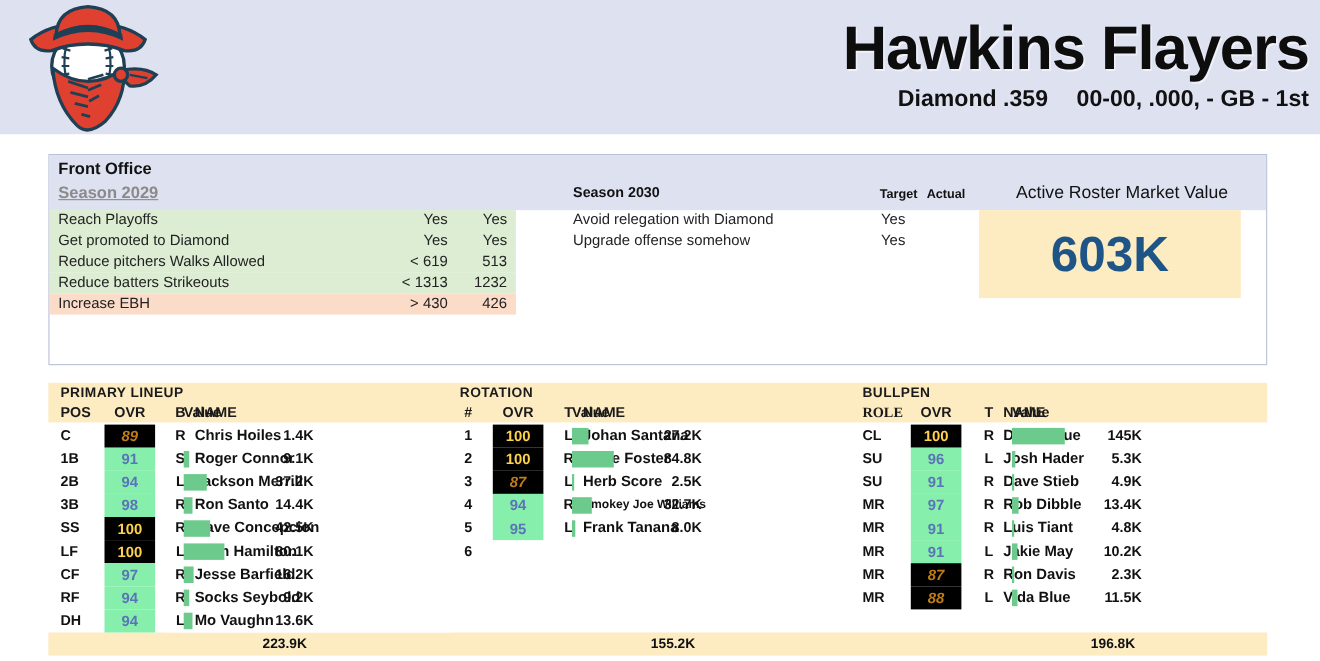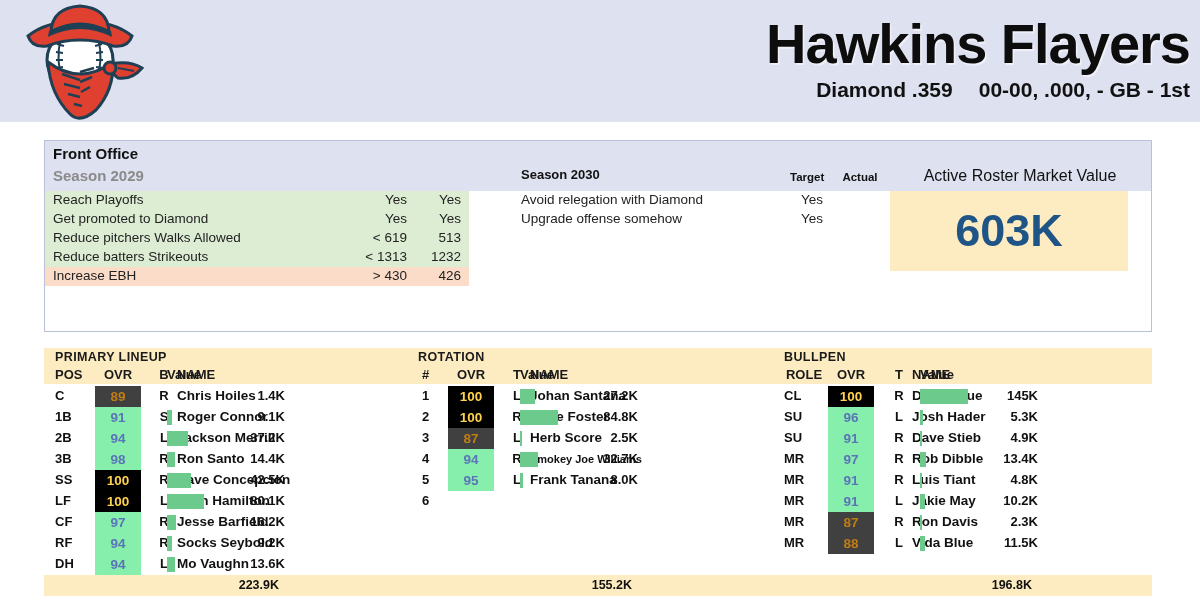--- a/index.html
+++ b/index.html
@@ -44,29 +44,29 @@
   #fo-head {
     position: absolute; left: 0; top: 0; width: 1106px; height: 50px;
     background: #dde1f0;
   }
   #fo-title {
     position: absolute; left: 8px; top: 4px;
     font-size: 15px; font-weight: 700; color: #111;
   }
   #fo-season-left {
     position: absolute; left: 8px; top: 26px;
-    font-size: 15px; font-weight: 700; color: #8a8a8a;
+    font-size: 15px; font-weight: 700; color: #8a8a8a; text-decoration: underline;
   }
   #fo-season-right {
     position: absolute; left: 476px; top: 26px;
     font-size: 13px; font-weight: 700; color: #111;
   }
   #fo-th-target {
     position: absolute; left: 745px; top: 30px; width: 44px;
-    font-size: 11.5px; font-weight: 700; color: #111; text-align: left;
+    font-size: 11.5px; font-weight: 700; color: #111; text-align: right;
   }
   #fo-th-actual {
     position: absolute; left: 793px; top: 30px; width: 44px;
     font-size: 11.5px; font-weight: 700; color: #111; text-align: center;
   }
   #fo-mv-title {
     position: absolute; left: 845px; top: 26px; width: 260px;
     font-size: 16px; font-weight: 400; color: #111; text-align: center;
   }
 
@@ -140,21 +140,21 @@
   }
   .cell-first {
     position: absolute; top: 2px; font-size: 13px; font-weight: 700; color: #111;
   }
   .ovr {
     position: absolute; top: 0px; width: 46px; height: 21px;
     font-size: 13.5px; font-weight: 700;
     display: flex; align-items: center; justify-content: center;
   }
   .ovr.lav   { background: #86efac; color: #5b74b8; }
-  .ovr.gold  { background: #404040; color: #c07d14; }
+  .ovr.gold  { background: #000000; color: #c07d14; font-style: italic; }
   .ovr.black { background: #000000; color: #ffd24d; }
   .rowwhite {
     position: absolute; top: 0; height: 21px; background: #ffffff;
   }
   .hand {
     position: absolute; top: 2px; width: 14px; text-align: center;
     font-size: 13px; font-weight: 700; color: #111;
   }
   .pname {
     position: absolute; top: 2px; font-size: 13.5px; font-weight: 700; color: #111;
@@ -446,21 +446,21 @@
           <div class="valtxt">8.0K</div>
         </div>
       </div>
       <div class="prow" style="top: 143px;">
         <div class="cell-first" style="left:12px;width:40px;">6</div>
       </div>
       <div class="total" style="left: 104px; width: 118px; top: 230px;">155.2K</div>
     </div>
   <div class="col" id="col-bullpen">
       <div class="sec-title">BULLPEN</div>
-      <div class="hdr" style="left: 8px; width: 40px; text-align: center;">ROLE</div>
+      <div class="hdr" style="left: 8px; width: 40px; text-align: left; font-family: Liberation Serif, serif;">ROLE</div>
       <div class="hdr" style="left: 52px; width: 46px; text-align: center;">OVR</div>
       <div class="hdr" style="left: 116px; width: 14px; text-align: center;">T</div>
       <div class="hdr" style="left: 136px; width: 140px; text-align: left;">NAME</div>
       <div class="hdr" style="left: 144px; width: 70px; text-align: left;">Value</div>
       <div class="prow" style="top: 38px;">
         <div class="rowwhite" style="left:110px;width:266px;"></div>
         <div class="cell-first" style="left:8px;width:40px;">CL</div>
         <div class="ovr black" style="left:52px;">100</div>
         <div class="hand" style="left:116px;">R</div>
         <div class="pname" style="left:136px;">Dolf Luque</div>

